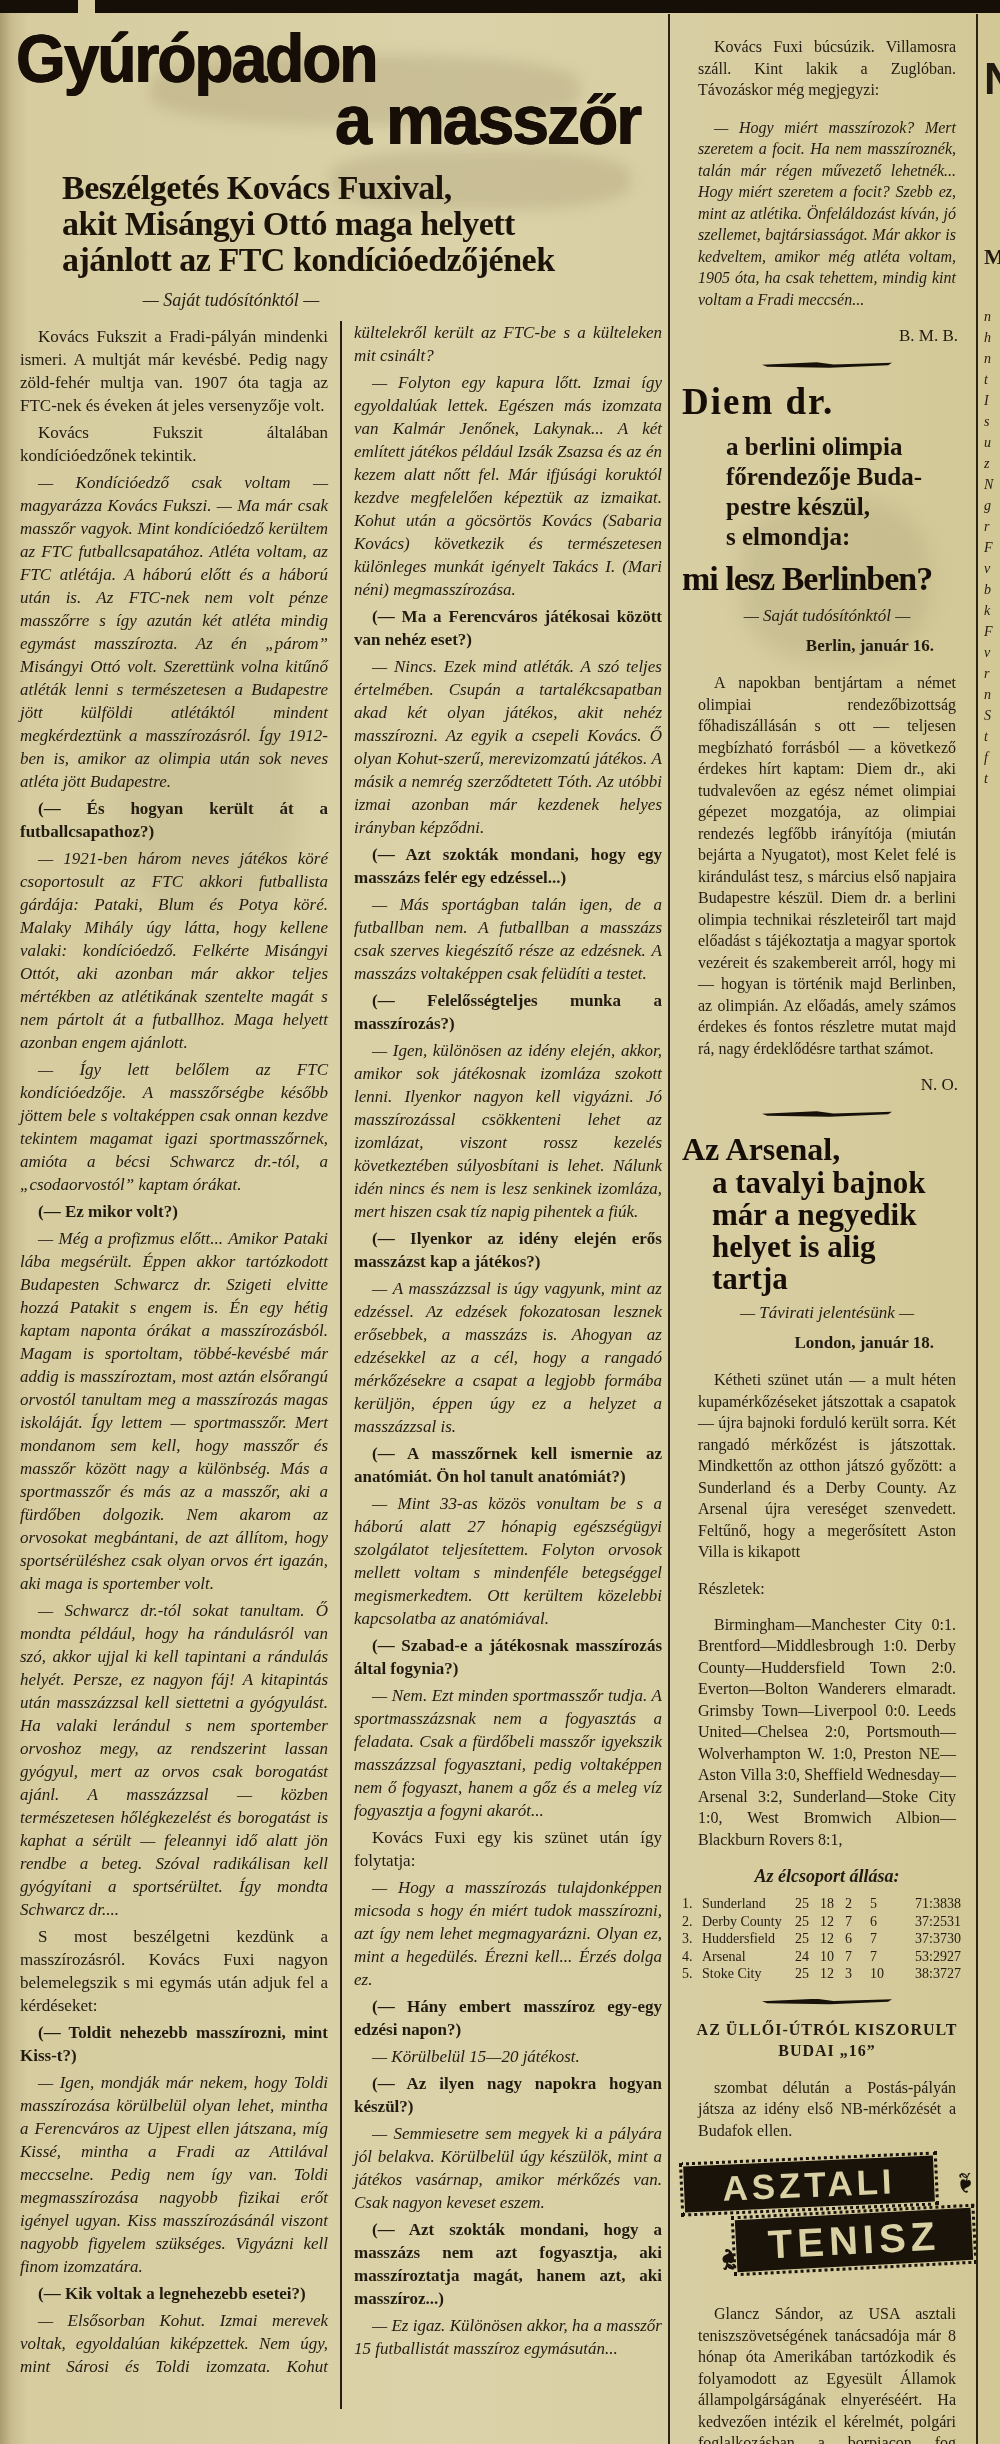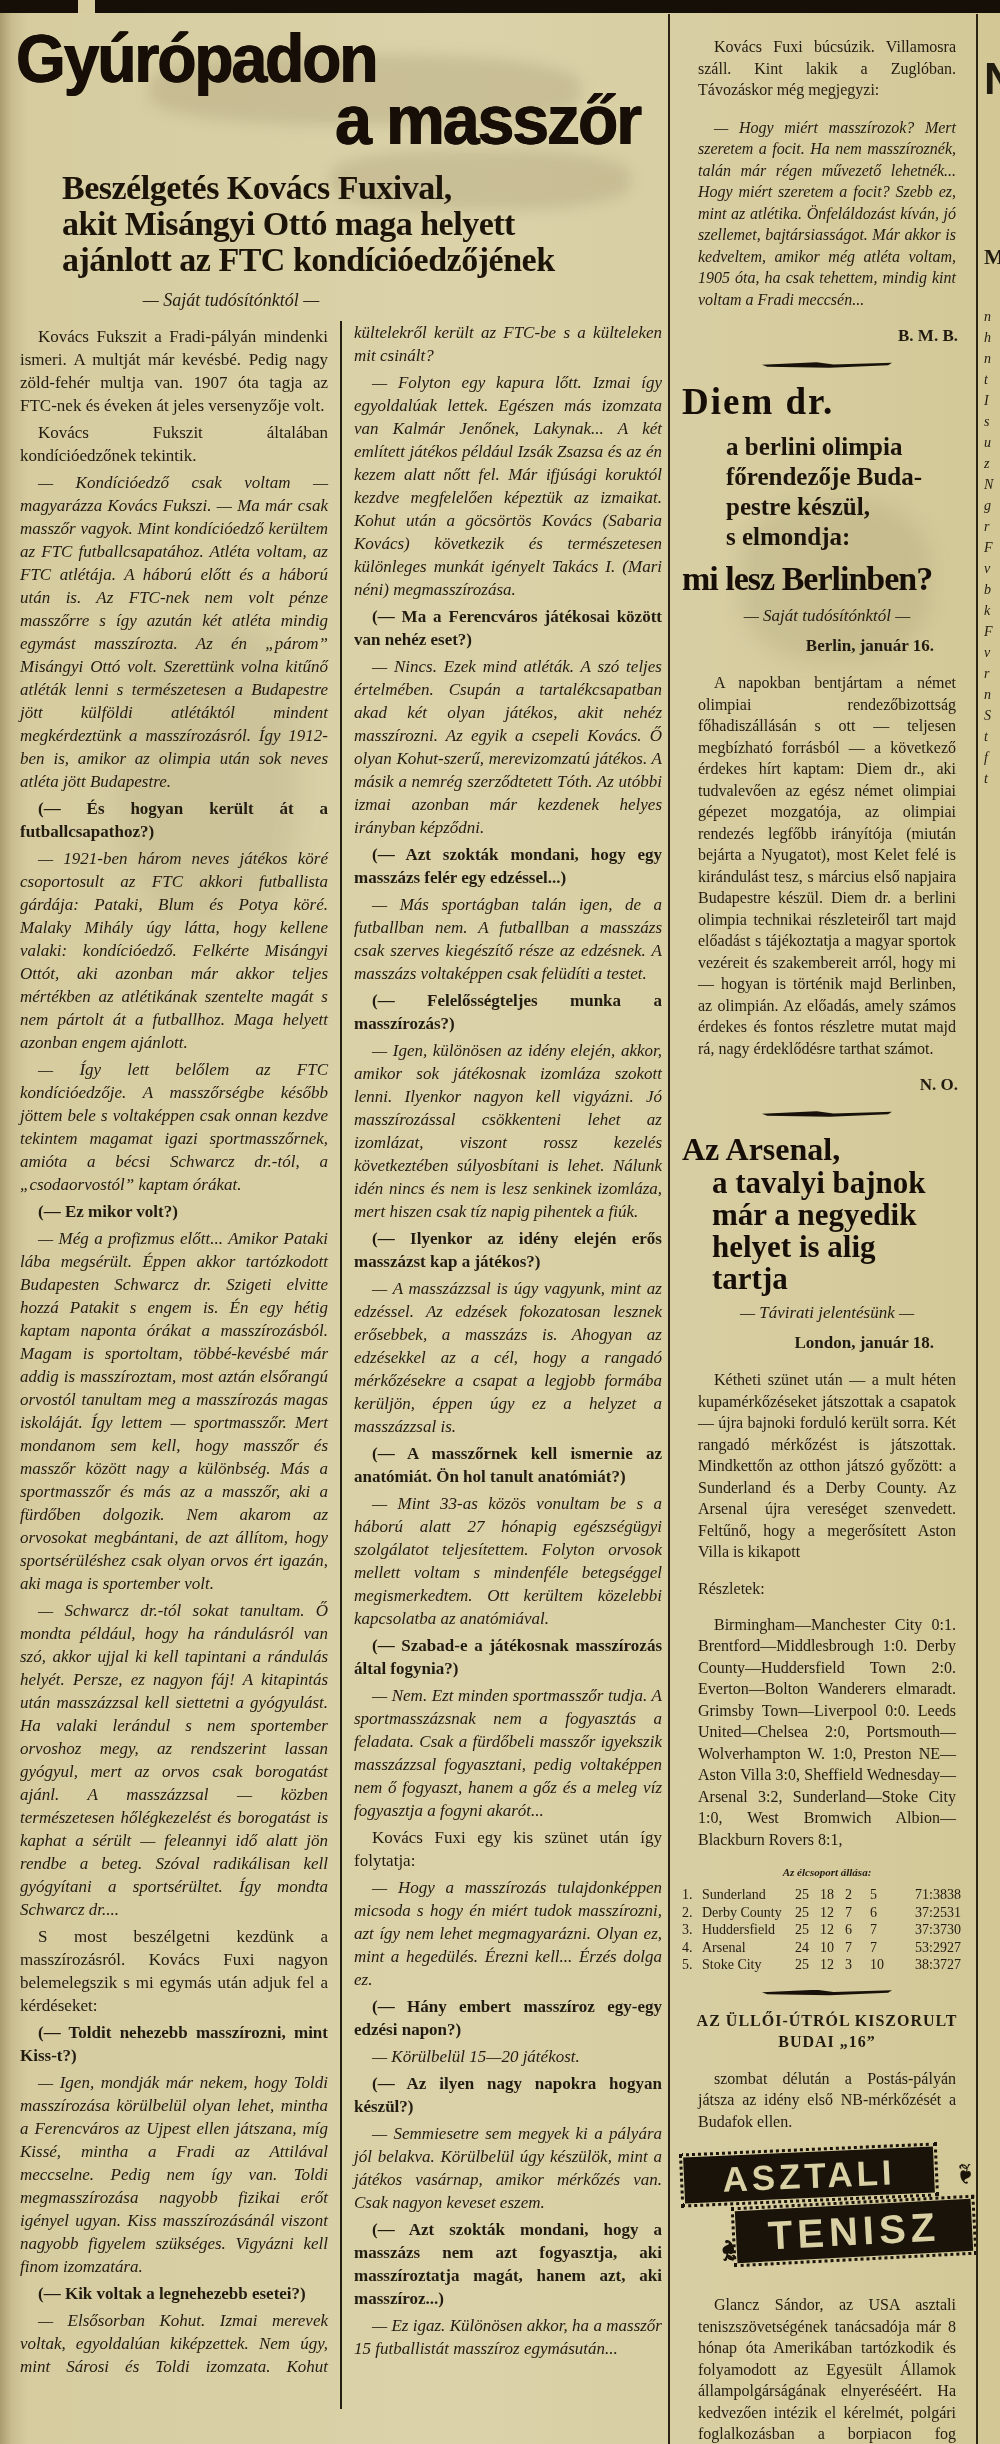--- a/index.html
+++ b/index.html
@@ -42,34 +42,34 @@
     column-count:2;column-gap:18px;column-rule:2px solid #251e12;column-fill:auto;
   }
   .bp{font-size:17px;line-height:23px;text-align:justify;text-indent:18px;margin:4px;}
   .bp.q{font-weight:bold;}
   .bp.a{font-style:italic;}
 
   
   .col3{position:absolute;left:682px;top:20px;width:290px;}
   .c3p{font-size:16px;line-height:21.5px;text-align:justify;text-indent:16px;margin:16px;}
   .c3p.it{font-style:italic;}
-  .sig{text-align:right;font-weight:bold;font-size:17px;padding-right:14px;margin:16px 0 0 0;}
+  .sig{text-align:right;font-weight:normal;font-size:17px;padding-right:14px;margin:16px 0 0 0;}
   .ink-divider{
     width:130px;height:6px;margin:16px auto 14px auto;background:#17110a;
     clip-path:polygon(0 45%,42% 5%,55% 40%,100% 12%,97% 55%,52% 95%,4% 78%);
   }
   .diem-h1{font-weight:bold;font-size:37px;line-height:40px;letter-spacing:2px;color:#170f07;}
   .diem-sub{font-weight:bold;font-size:25px;line-height:30px;padding-left:44px;margin:10px 0 4px 0;white-space:pre-line;color:#1c1409;}
   .diem-h2{font-weight:bold;font-size:34px;line-height:38px;letter-spacing:-1px;margin:8px 0 4px 0;color:#170f07;}
   .c3byline{font-style:italic;font-size:17px;text-align:center;margin:8px 0;}
   .dateline{text-align:right;padding-right:38px;font-weight:bold;font-size:17px;margin:10px 0 4px 0;}
   .ars-h1{font-weight:bold;font-size:32px;line-height:36px;color:#170f07;}
   .ars-sub{font-weight:bold;font-size:31px;line-height:32px;padding-left:30px;white-space:pre-line;color:#170f07;}
   .details-label{font-size:16px;margin:17px 0 4px 0;text-indent:16px;}
-  .st-title{font-style:italic;font-weight:bold;font-size:11px;text-align:center;margin:12px 0 8px 0;}
+  .st-title{font-style:italic;font-weight:bold;font-size:18px;text-align:center;margin:12px 0 8px 0;}
   .standings{font-size:14px;line-height:17.5px;}
   .strow{display:flex;}
   .strow .pos{width:20px;}
   .strow .team{flex:1;}
   .strow .st{width:25px;text-align:left;}
   .strow .stg{width:52px;text-align:right;}
   .budai-h{text-align:center;font-weight:bold;font-size:16px;line-height:21px;letter-spacing:1px;white-space:pre-line;margin:6px 0 10px 0;}
   .ad{position:relative;height:130px;margin:12px 0 8px 0;}
   .ad-b1,.ad-b2{
     position:absolute;background:#1a130a;color:#d9d0a4;

